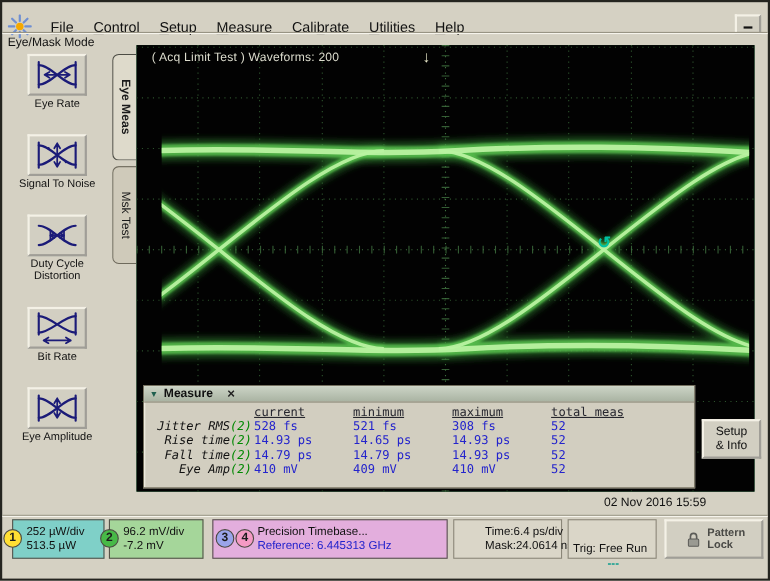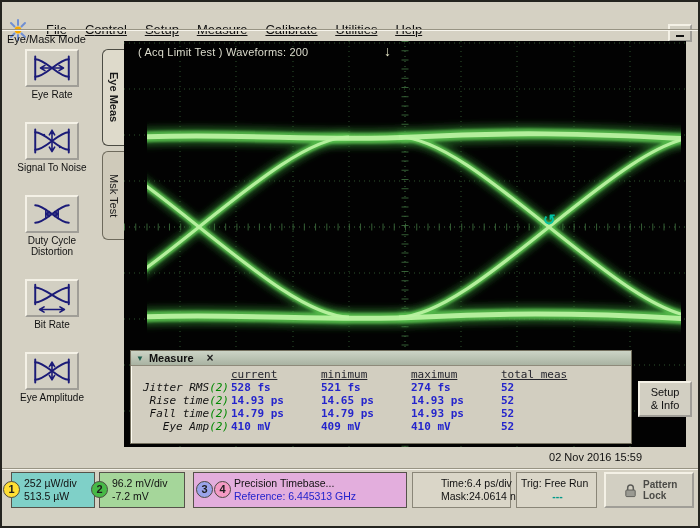--- a/index.html
+++ b/index.html
@@ -1,20 +1,20 @@
 <!DOCTYPE html>
 <html><head>
 <meta charset="utf-8">
 <style>
   html,body{margin:0;padding:0;background:#888;}
   *{box-sizing:border-box;}
   .window{position:relative;width:700px;height:528px;background:#d5d1c3;border:2px solid #24241f;
           font-family:"Liberation Sans",sans-serif;overflow:hidden;color:#111;}
   
-  .menubar{position:absolute;top:17px;left:0;right:0;height:27px;display:flex;align-items:flex-start;padding-left:5px;text-decoration:underline;}
+  .menubar{position:absolute;top:6px;left:0;right:0;height:27px;display:flex;align-items:flex-end;padding-left:5px;}
   .logo{width:22px;height:22px;margin-right:8px;display:inline-block;}
   .mi{font-size:13px;padding:3px 9px;cursor:default;}
   .mi u{text-decoration:underline;}
   .minimize{position:absolute;right:6px;top:5px;width:24px;height:18px;background:#d2cfc2;
             border:2px outset #f4f1e6;display:flex;align-items:flex-end;justify-content:center;padding-bottom:3px;}
   .minbar{width:10px;height:2px;background:#111;}
   .menugroove{position:absolute;top:27px;left:0;right:0;height:2px;border-top:1px solid #989484;border-bottom:1px solid #f6f4ec;}
   .mode-label{position:absolute;left:5px;top:31px;font-size:11px;}
   
   .sidebar{position:absolute;left:0;top:45px;width:100px;display:flex;flex-direction:column;align-items:center;gap:22px;padding-top:2px;}
@@ -39,39 +39,39 @@
   .mp-title{height:15px;display:flex;align-items:center;gap:5px;padding:0 5px;
             background:linear-gradient(to bottom,#ccd4c6,#a9b3a2);border-bottom:1px solid #8e8a7a;}
   .mp-collapse{font-size:8px;color:#1e5f4e;}
   .mp-name{font-size:11px;font-weight:bold;color:#111;}
   .mp-close{font-size:12px;font-weight:bold;color:#222;margin-left:8px;}
   .mp-grid{display:grid;grid-template-columns:96px 90px 90px 90px 110px;padding:2px 6px 0 4px;
            font-family:"DejaVu Sans Mono",monospace;font-size:11px;line-height:13px;}
   .mp-h{color:#26262e;text-decoration:underline;}
   .mp-label{text-align:right;padding-right:2px;color:#111;white-space:nowrap;font-style:italic;}
   .mp-ch{color:#008800;}
-  .mp-v{color:#2424cc;white-space:nowrap;font-weight:bold;}
+  .mp-v{color:#2424cc;white-space:nowrap;}
   .setup-info{position:absolute;left:514px;top:340px;width:54px;height:36px;background:#d2cfc2;border:2px outset #f4f1e6;
               font-size:11px;line-height:13px;text-align:center;color:#111;padding:0;font-family:"Liberation Sans",sans-serif;}
   
   .datetime{position:absolute;top:449px;right:56px;font-size:11px;color:#111;}
   .sb-sep{position:absolute;top:466px;left:0;right:0;height:2px;border-top:1px solid #989484;border-bottom:1px solid #f6f4ec;}
   .sb-box{position:absolute;top:470px;height:36px;border:1px solid #55524a;font-size:10.5px;line-height:13px;}
   .sb-lines{padding:4px 2px 0 12px;white-space:nowrap;}
   .chip{position:absolute;width:17px;height:17px;border-radius:50%;border:1px solid #4c4a42;
         display:flex;align-items:center;justify-content:center;font-size:11px;font-weight:bold;color:#1c1c1c;z-index:3;}
   .box-ch1{left:9px;width:84px;background:#7fd0c8;}
   .box-ch2{left:97px;width:86px;background:#a5d69a;}
   .box-tb{left:191px;width:214px;background:#e3aedd;}
   .box-tb .sb-lines{padding-left:40px;}
   .tb-blue{color:#2222cc;}
   .box-time{left:410px;width:99px;background:#dad6c8;border-color:#8a8678;padding-left:24px;}
   .box-time .sb-lines{padding-left:4px;}
   .box-trig{left:514px;width:81px;background:#dad6c8;border-color:#8a8678;}
-  .box-trig .sb-lines{padding-left:4px;}
+  .box-trig .sb-lines{padding-left:4px;margin-top:16px;}
   .trig-val{color:#009a8a;font-weight:bold;text-align:center;}
   .pattern-btn{left:602px;width:90px;background:#d2cfc2;border:2px outset #f4f1e6;display:flex;align-items:center;gap:5px;
                padding-left:17px;font-weight:bold;color:#4a4a46;font-size:10px;line-height:11px;text-align:left;font-family:"Liberation Sans",sans-serif;}
 </style>
 </head>
 <body>
 
 <div class="window">
 
   <div class="menubar">
@@ -251,21 +251,21 @@
       <div class="mp-grid">
         <div></div>
         <div class="mp-h">current</div>
         <div class="mp-h">minimum</div>
         <div class="mp-h">maximum</div>
         <div class="mp-h">total meas</div>
 
         <div class="mp-label"><span>Jitter RMS</span><span class="mp-ch">(2)</span></div>
         <div class="mp-v">528 fs</div>
         <div class="mp-v">521 fs</div>
-        <div class="mp-v">274 fs</div>
+        <div class="mp-v">308 fs</div>
         <div class="mp-v">52</div>
 
         <div class="mp-label"><span>Rise time</span><span class="mp-ch">(2)</span></div>
         <div class="mp-v">14.93 ps</div>
         <div class="mp-v">14.65 ps</div>
         <div class="mp-v">14.93 ps</div>
         <div class="mp-v">52</div>
 
         <div class="mp-label"><span>Fall time</span><span class="mp-ch">(2)</span></div>
         <div class="mp-v">14.79 ps</div>

